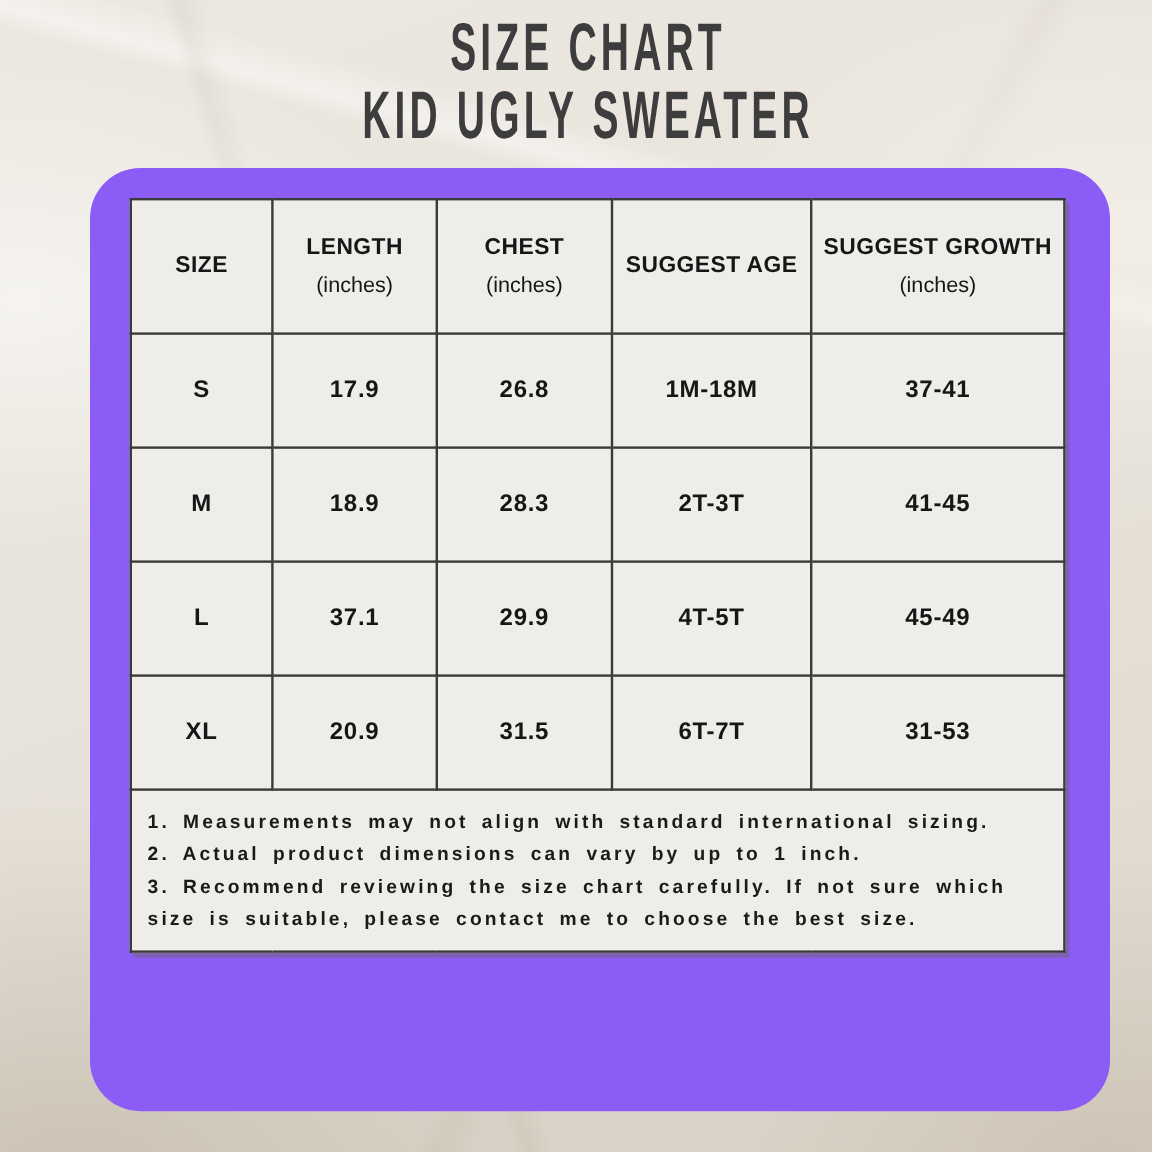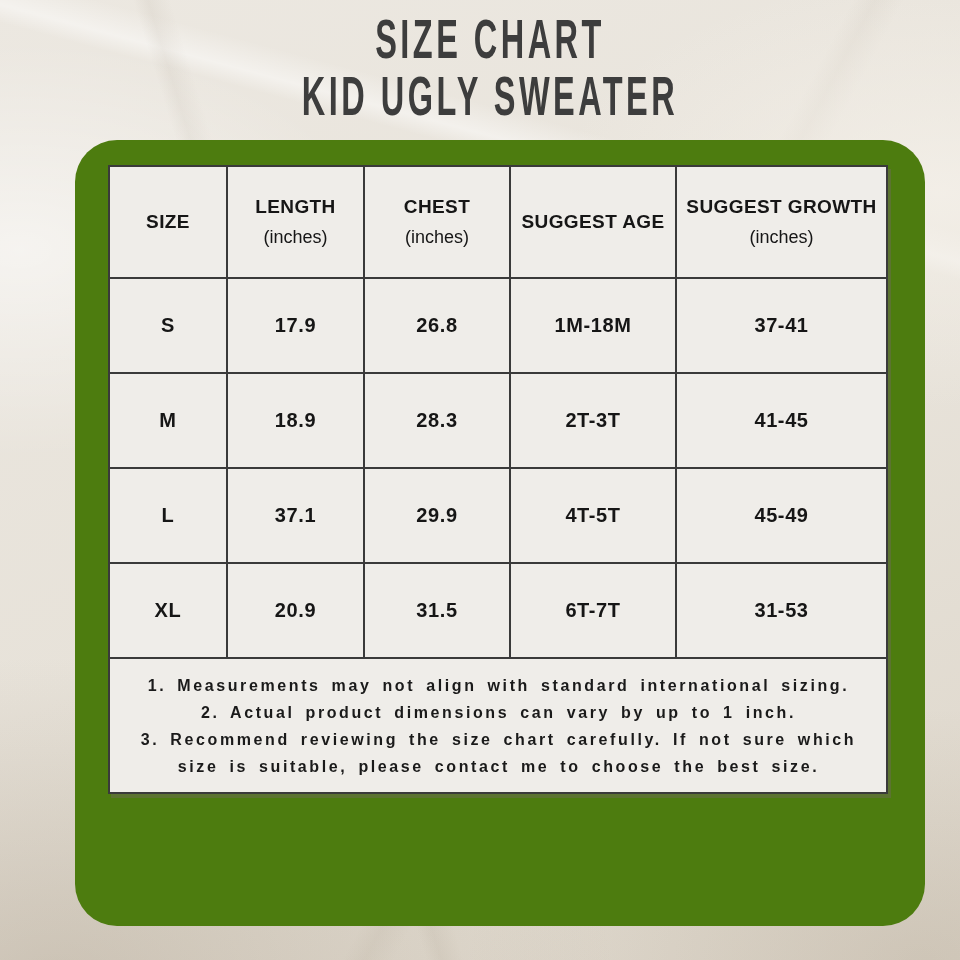--- a/index.html
+++ b/index.html
@@ -17,39 +17,39 @@
       linear-gradient(15deg,  transparent 77%, rgba(255,255,255,0.45) 78.5%, transparent 81%),
       linear-gradient(160deg, #ece8e1 0%, #e7e2d9 55%, #ddd6ca 100%);
   }
   .title-block{position:absolute;top:10px;left:0;right:0;text-align:center;color:#3d3d3d;}
   .title-line{
     font-weight:bold;font-size:56px;line-height:57px;letter-spacing:6px;
     transform:scaleX(0.58);transform-origin:50% 50%;white-space:nowrap;
   }
   .card{
     position:absolute;left:55px;top:140px;width:850px;height:786px;
-    background:#4d7c0f;border-radius:42px;
+    background:#8b5cf6;border-radius:42px;
   }
   .size-table{
     position:absolute;left:33px;top:25px;width:778px;
     border-collapse:collapse;table-layout:fixed;
     background:#efede9;
     box-shadow:3px 4px 0 rgba(110,104,92,0.45);
   }
   .size-table th,.size-table td{
     border:2px solid #3a3a3a;text-align:center;vertical-align:middle;
     color:#161616;padding:0;
   }
   .header-row th{height:110px;}
   .data-row td{height:93px;font-size:20px;font-weight:bold;letter-spacing:0.6px;}
   .th-label{font-size:19px;font-weight:bold;letter-spacing:0.4px;}
   .th-sub{font-size:18px;font-weight:normal;margin-top:9px;}
   .th-sub:empty{display:none;}
   .notes-cell{height:133px;}
-  .notes-box{text-align:center;padding:10px 12px 10px 13px;}
+  .notes-box{text-align:left;padding:10px 12px 10px 13px;}
   .note-line{
     font-size:16px;font-weight:bold;color:#1a1a1a;
     letter-spacing:2.6px;word-spacing:4px;line-height:27px;
   }
 </style>
 </head>
 <body>
 
 <div style="position:absolute;inset:0;margin-left:20px;">
 

